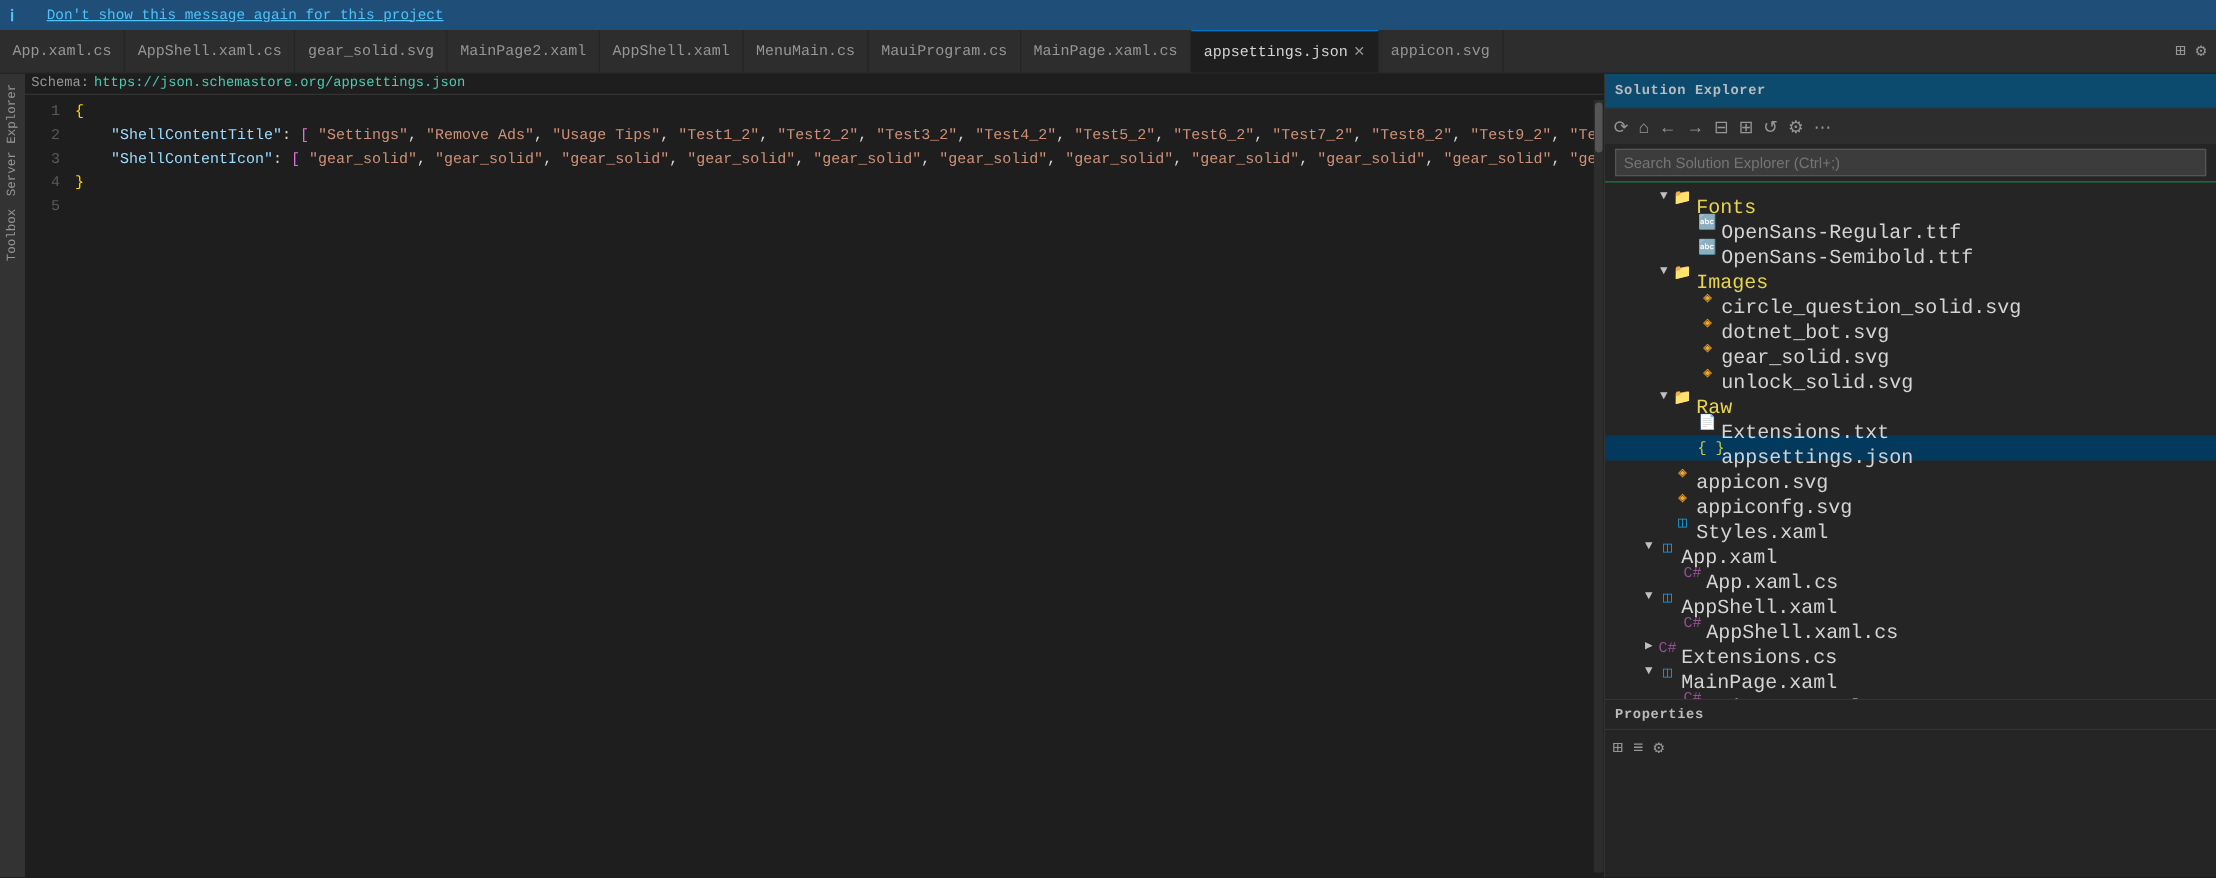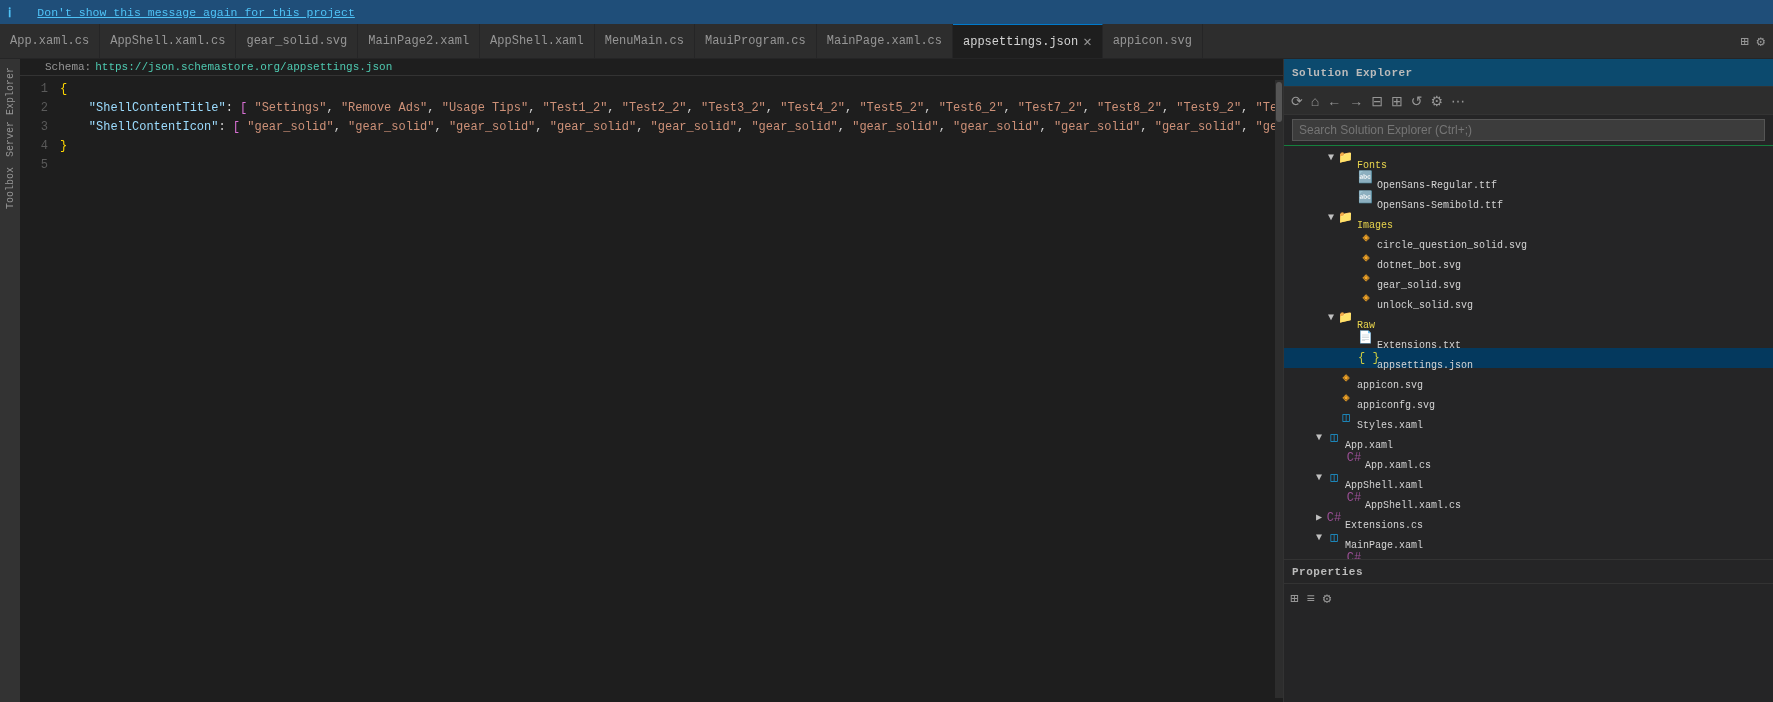--- a/index.html
+++ b/index.html
@@ -84,21 +84,21 @@
     .tab-icon-btn {
       color: #969696;
       cursor: pointer;
       font-size: 14px;
       padding: 2px;
     }
 
     
     #schema-bar {
       background: #1e1e1e;
-      padding: 2px 25px;
+      padding: 2px 5px;
       font-size: 11px;
       color: #969696;
       display: flex;
       align-items: center;
       gap: 4px;
       flex-shrink: 0;
       border-bottom: 1px solid #333;
     }
     #schema-bar a { color: #4ec9b0; text-decoration: none; }
 
@@ -277,21 +277,21 @@
       flex-shrink: 0;
       font-size: 10px;
     }
     .tree-icon {
       width: 16px;
       text-align: center;
       flex-shrink: 0;
       margin-right: 3px;
     }
     .tree-label {
-      font-size: 10px;
+      font-size: 16px;
       color: #d4d4d4;
       margin-top: 16px;
     }
     .tree-label.folder { color: #e8d44d; }
 
     
     .icon-folder { color: #dcb67a; }
     .icon-file-cs { color: #9b4f96; }
     .icon-file-xaml { color: #1ba1e2; }
     .icon-file-json { color: #cbcb41; }

